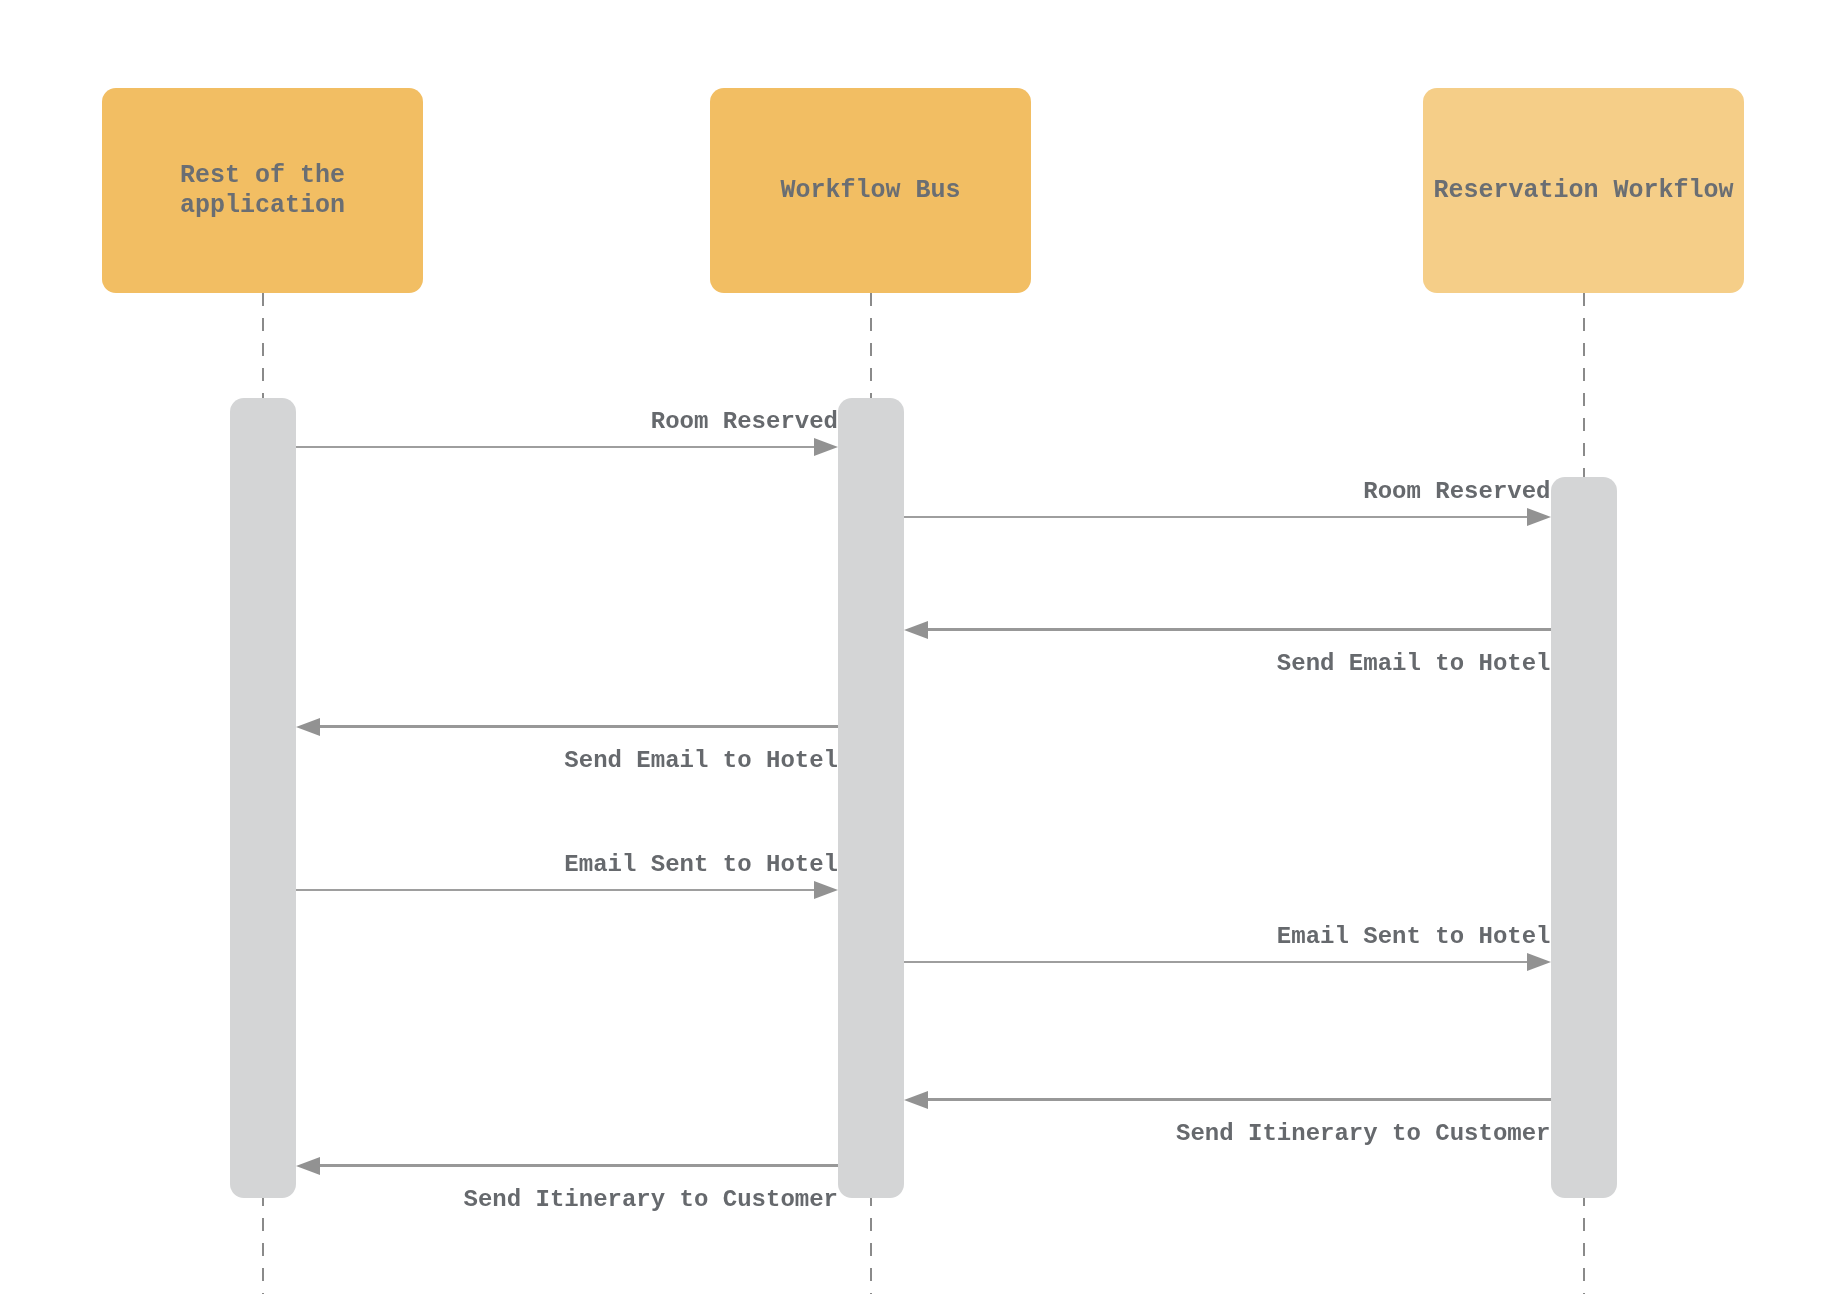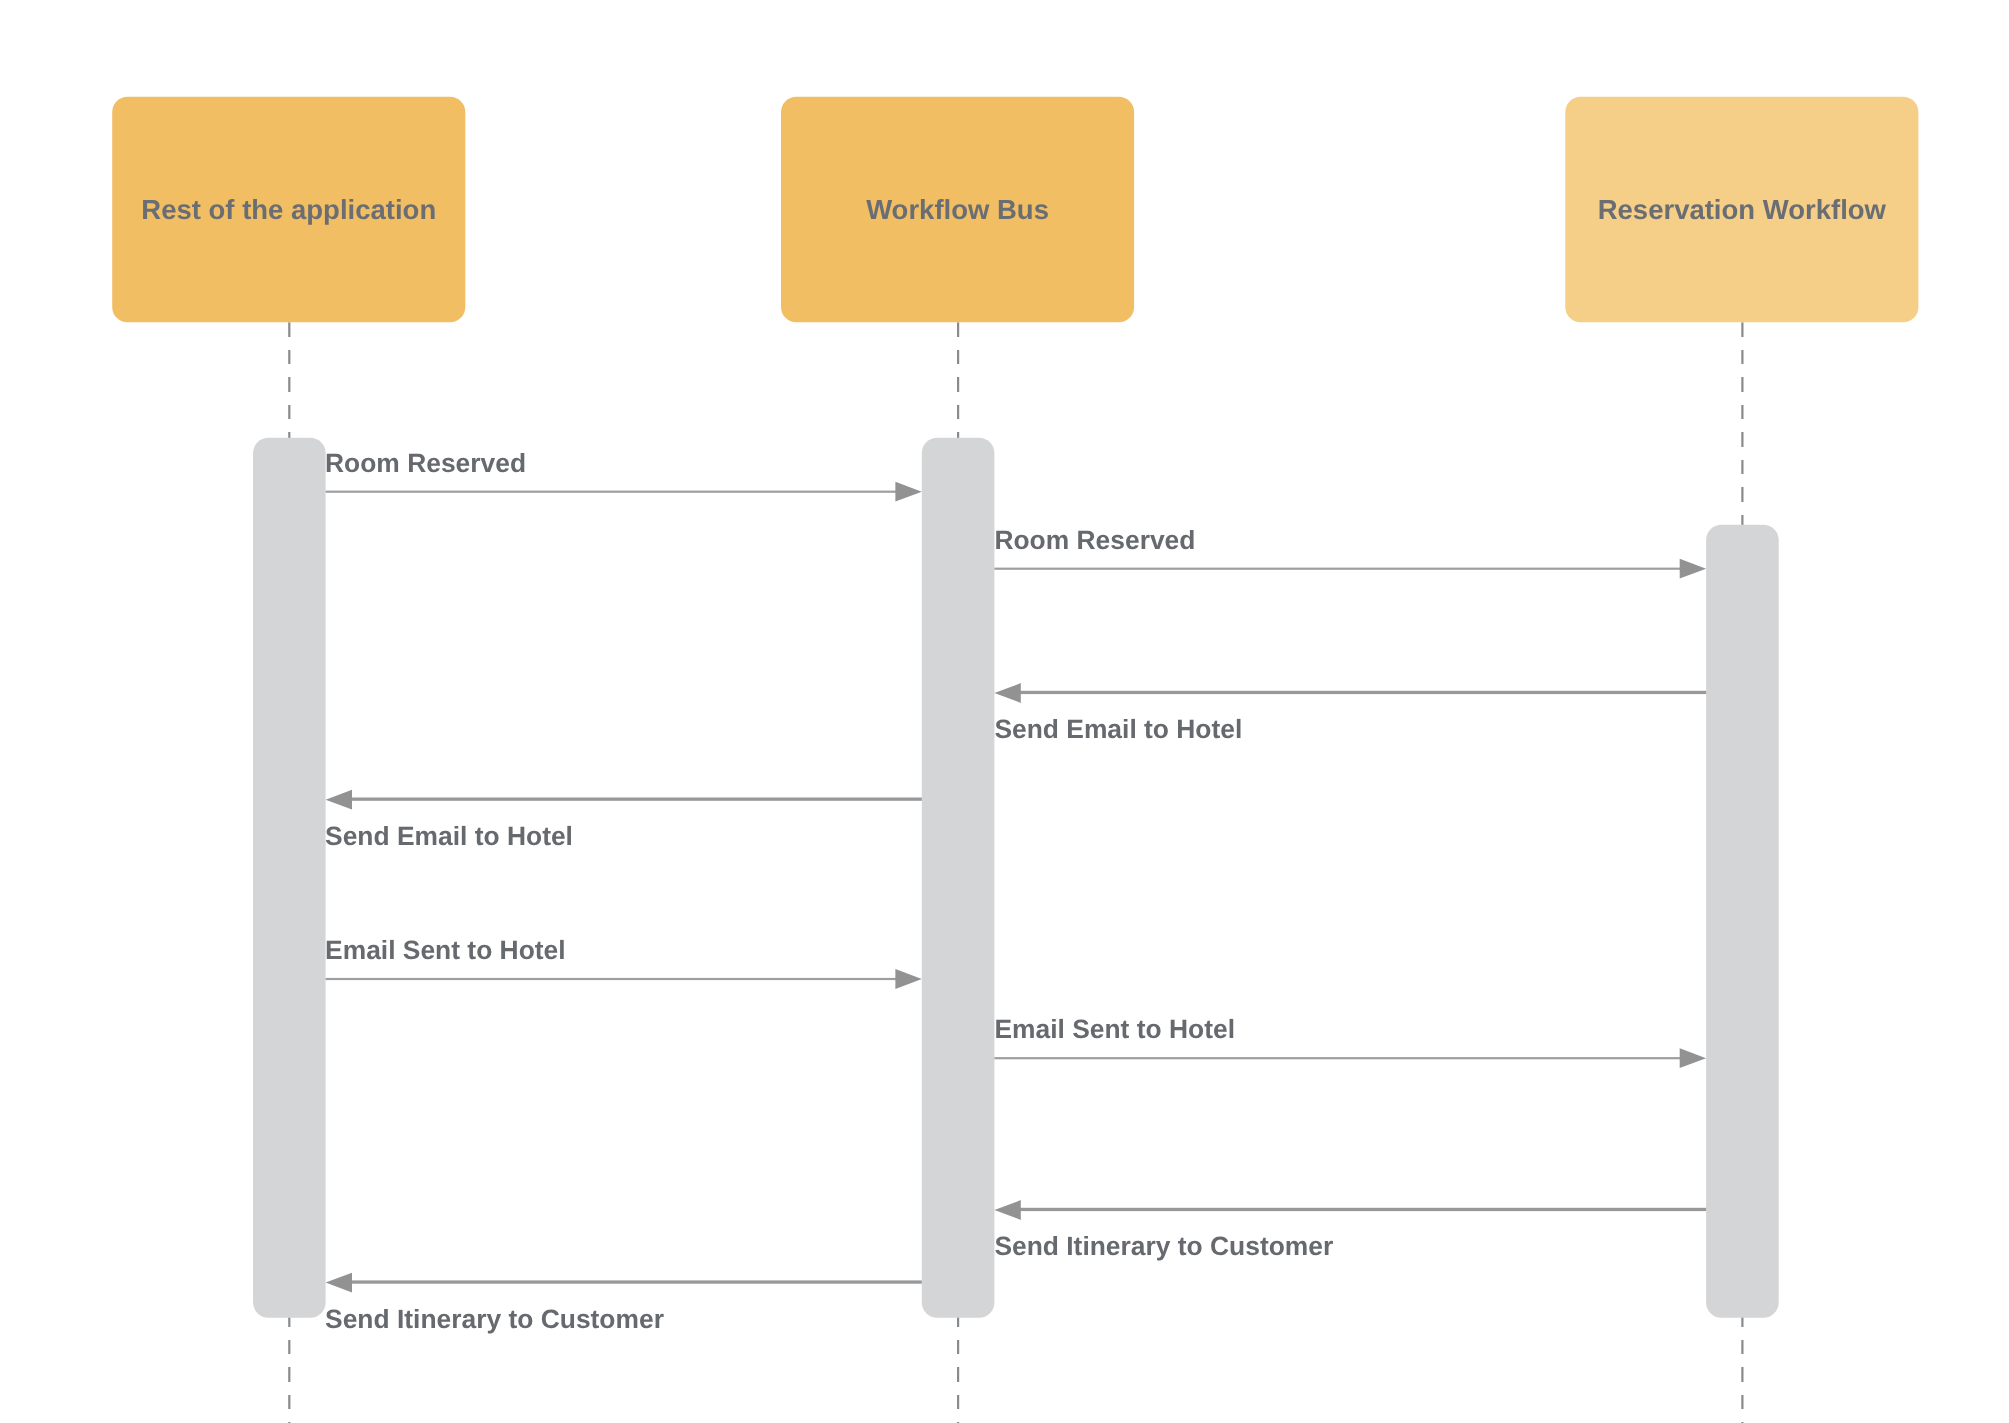--- a/index.html
+++ b/index.html
@@ -1,20 +1,20 @@
 <!DOCTYPE html>
 <html><head>
 <meta charset="utf-8">
 <style>
   html,body{margin:0;padding:0;background:#ffffff;}
   .canvas{
     position:relative;
     width:1826px;height:1294px;
     background:#ffffff;
-    font-family:Liberation Sans, sans-serif;
+    font-family:Liberation Mono, monospace;
     overflow:hidden;
   }
   
   .actor-box{
     position:absolute;
     top:88px;width:321px;height:205px;
     background:#f2be63;
     border-radius:14px;
     display:flex;align-items:center;justify-content:center;
   }
@@ -40,21 +40,21 @@
   .msg{position:absolute;height:0;}
   .msg .line{position:absolute;top:0;}
   .msg.ltr .line{left:0;right:16px;height:2px;background:#9e9e9e;}
   .msg.rtl .line{left:16px;right:0;height:3px;background:#989898;}
   .msg .head{position:absolute;width:0;height:0;
     border-top:9px solid transparent;border-bottom:9px solid transparent;}
   .msg.ltr .head{right:0;top:-8px;border-left:24px solid #929292;}
   .msg.rtl .head{left:0;top:-7px;border-right:24px solid #929292;}
   .msg-label{
     position:absolute;left:0;right:0;
-    text-align:left;white-space:nowrap;
+    text-align:right;white-space:nowrap;
     color:#66696d;font-size:24px;font-weight:bold;line-height:28px;
   }
   .msg.ltr .msg-label{bottom:10px;}
   .msg.rtl .msg-label{top:22px;}
 </style>
 </head>
 <body>
 
 <div class="canvas">
 

